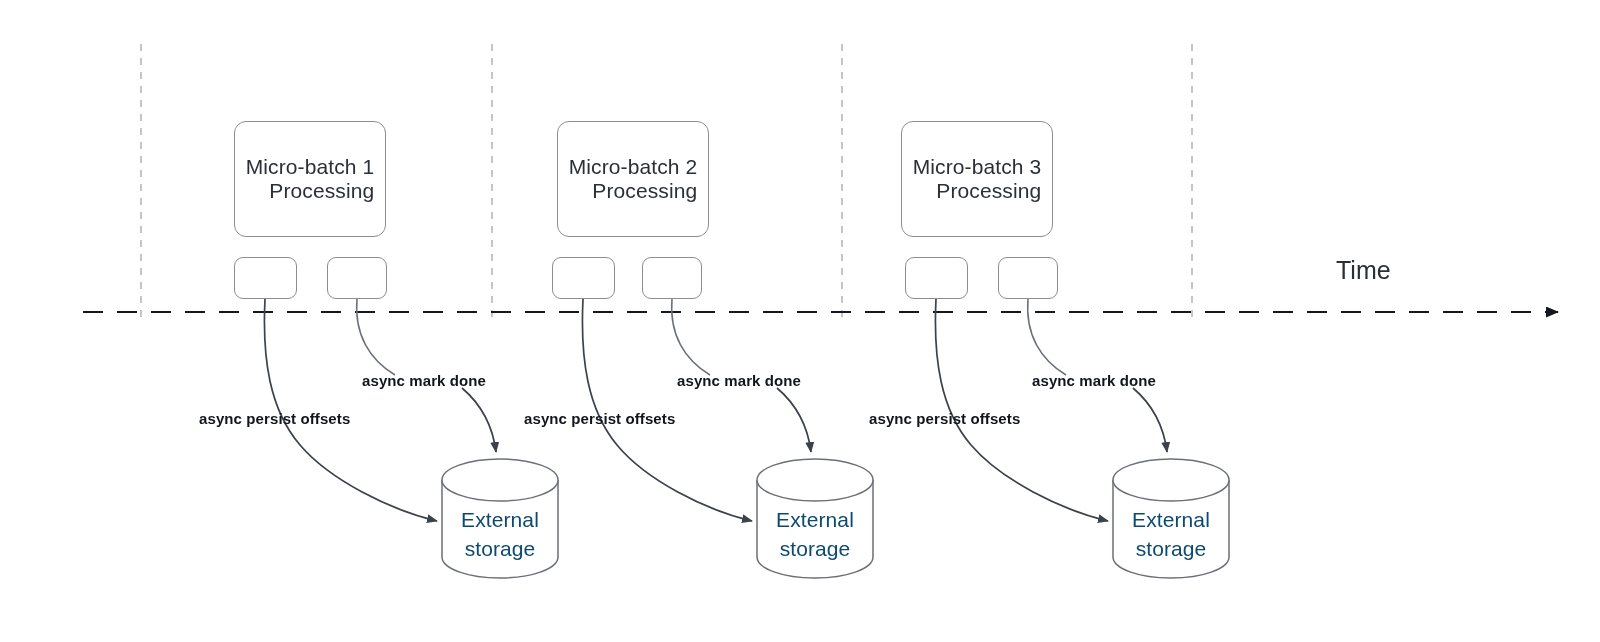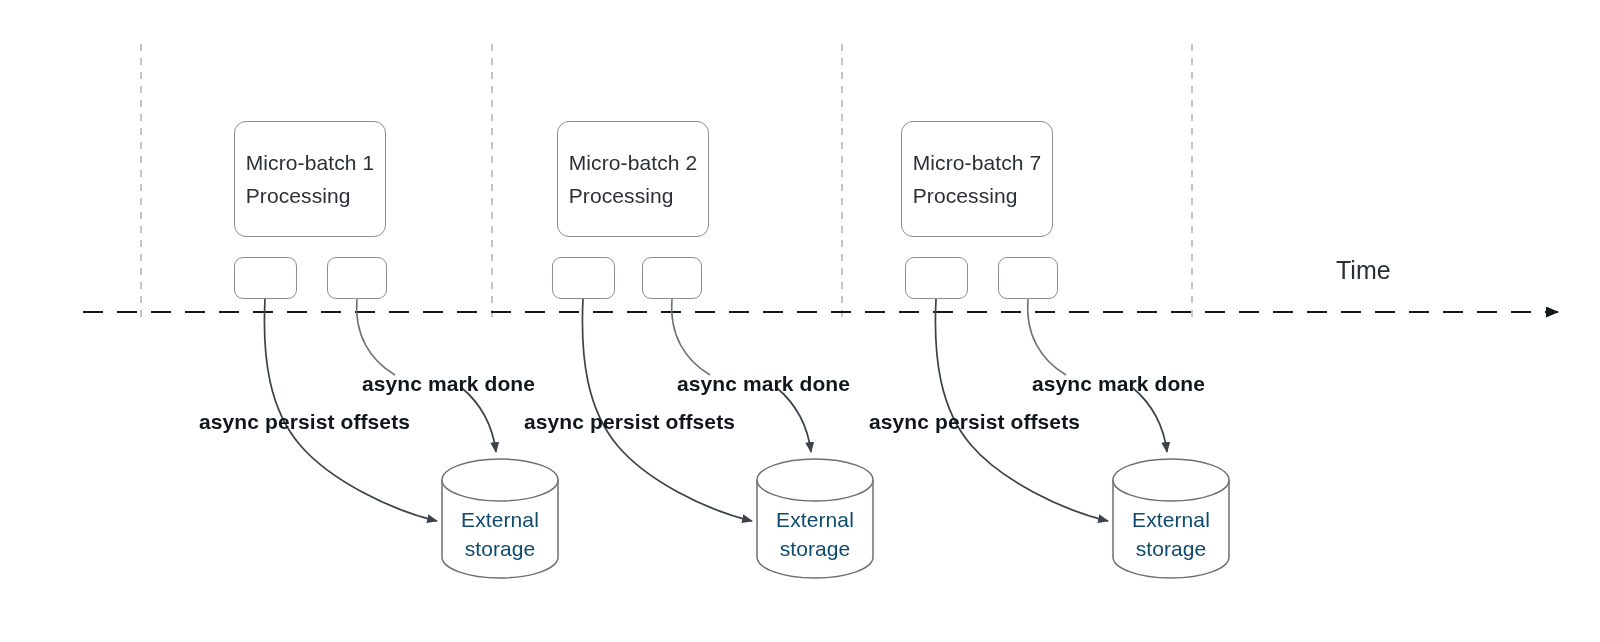--- a/index.html
+++ b/index.html
@@ -32,42 +32,42 @@
     background: #ffffff;
     display: flex;
     align-items: center;
     justify-content: center;
   }
   .batch-box {
     border-radius: 12px;
   }
   .batch-label {
     font-size: 21px;
-    line-height: 33px;
+    line-height: 24px;
     color: #2b2f36;
-    text-align: left;
+    text-align: right;
     white-space: pre-line;
     letter-spacing: 0.1px;
   }
   .mini-box {
     border-radius: 9px;
   }
   .cyl-label {
     position: absolute;
     font-size: 21px;
     line-height: 29px;
     color: #0c4a6e;
     text-align: center;
     white-space: pre-line;
     letter-spacing: 0.1px;
     pointer-events: none;
   }
   .edge-label {
     position: absolute;
-    font-size: 21px;
+    font-size: 15px;
     font-weight: bold;
     color: #11161d;
     white-space: nowrap;
     letter-spacing: 0.1px;
   }
   .time-label {
     position: absolute;
     font-size: 25px;
     color: #2b2f36;
     white-space: nowrap;
@@ -155,21 +155,21 @@
   </div>
   <div class="shape-box mini-box" style="left:642px; top:257px; width:60px; height:42px;">
     <span></span>
   </div>
   <div class="cyl-label" style="left:757px; top:505px; width:116px;">External
 storage</div>
   <div class="edge-label" style="left:524px; top:410px;">async persist offsets</div>
   <div class="edge-label" style="left:677px; top:372px;">async mark done</div>
 
   <div class="shape-box batch-box" style="left:901px; top:121px; width:152px; height:116px;">
-    <span class="batch-label">Micro-batch 7
+    <span class="batch-label">Micro-batch 3
 Processing</span>
   </div>
   <div class="shape-box mini-box" style="left:905px; top:257px; width:63px; height:42px;">
     <span></span>
   </div>
   <div class="shape-box mini-box" style="left:998px; top:257px; width:60px; height:42px;">
     <span></span>
   </div>
   <div class="cyl-label" style="left:1113px; top:505px; width:116px;">External
 storage</div>

